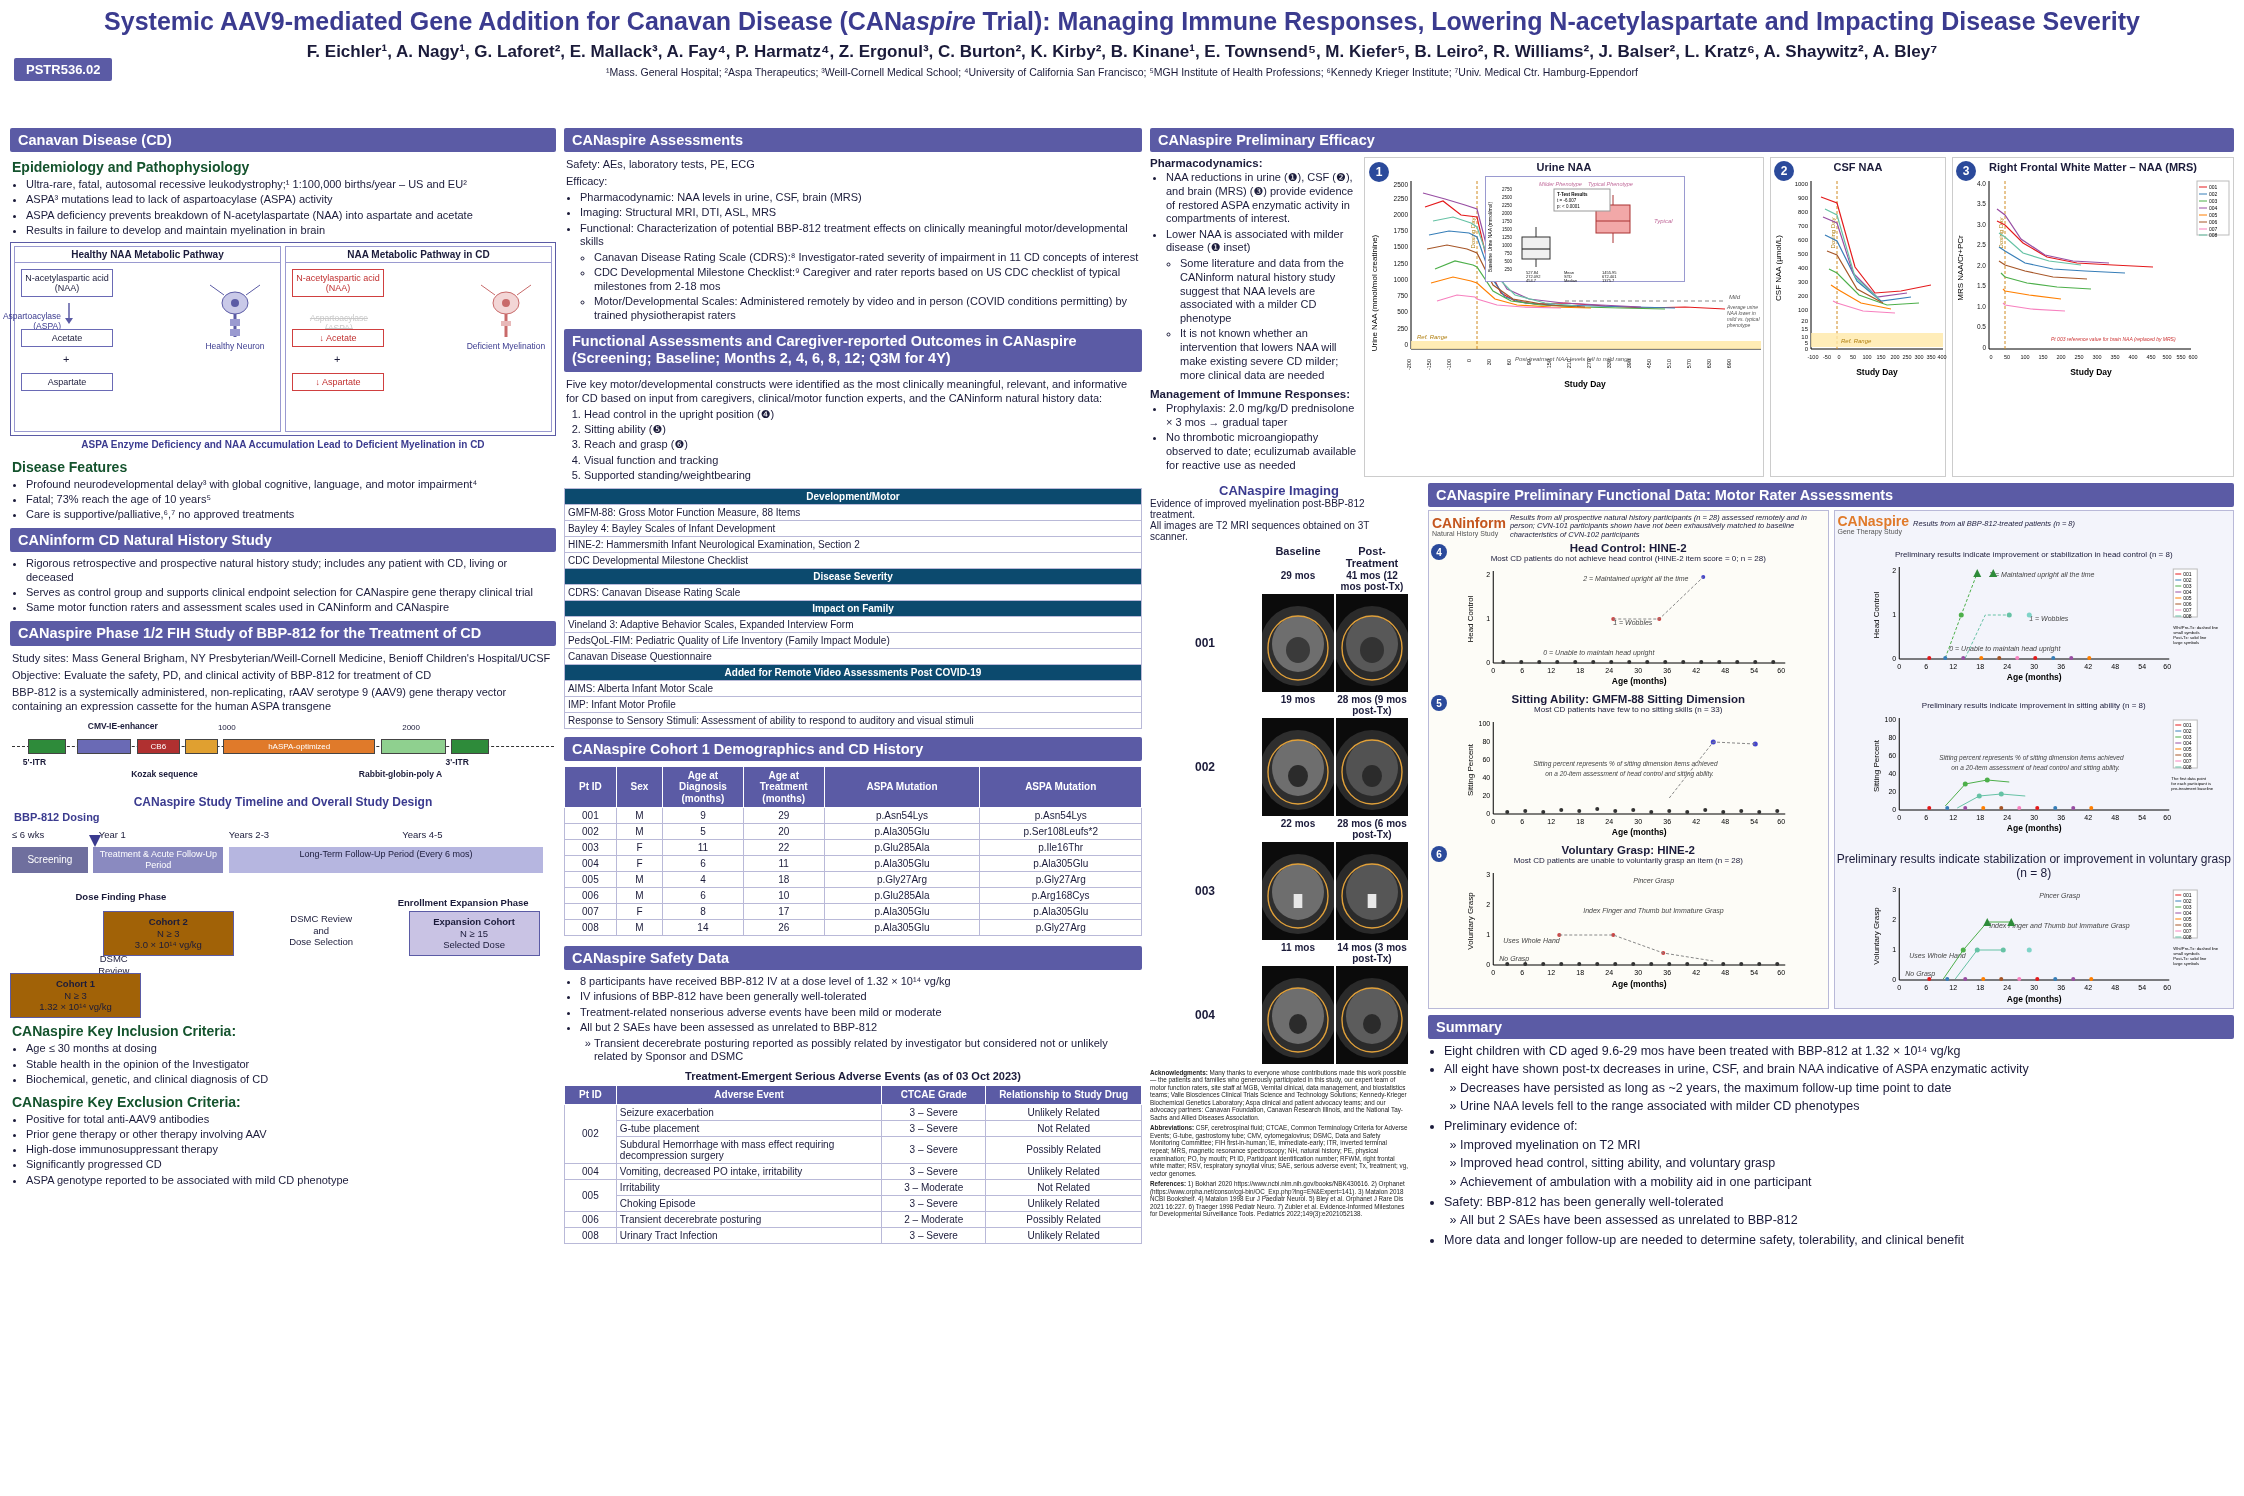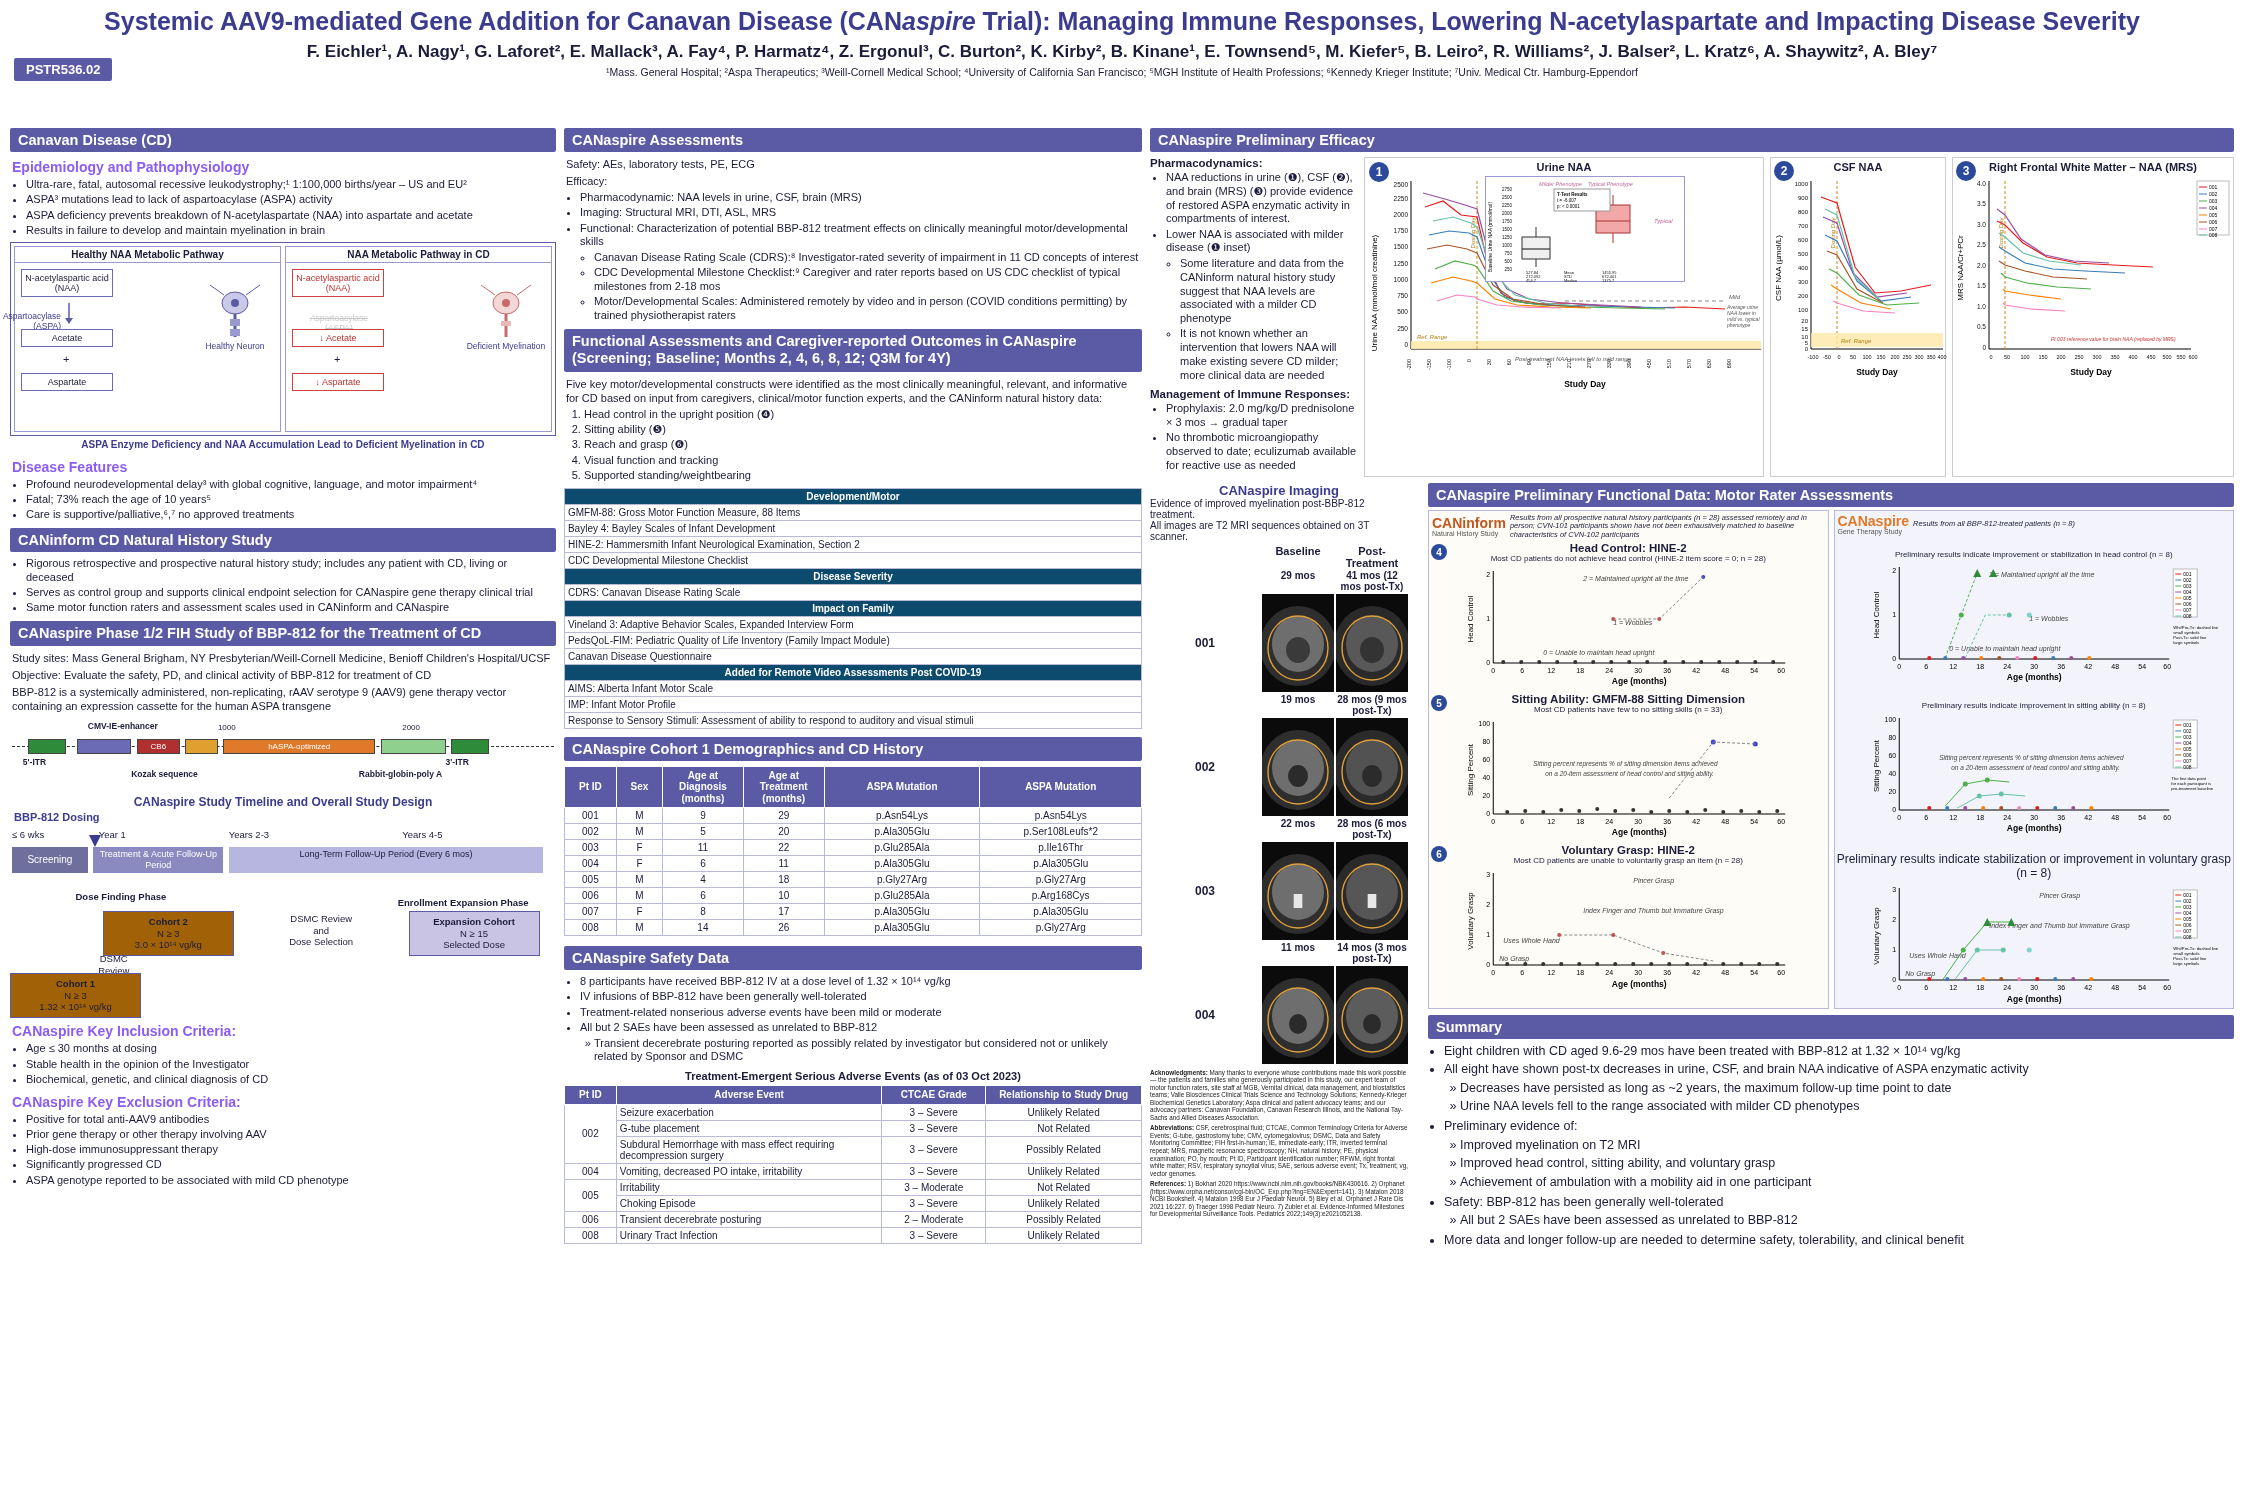--- a/index.html
+++ b/index.html
@@ -59,21 +59,21 @@
   .bar {
     background:#5b5ba5;
     color:#fff;
     font-weight:bold;
     font-size:14.5px;
     padding:4px 8px;
     margin-bottom:5px;
     border-radius:2px;
   }
   .bar.two { line-height:1.2; }
-  .sub-purple { color:#8b5cf6; font-weight:bold; font-size:14px; margin:7px 0 3px 2px; }
+  .sub-purple { color:#14532d; font-weight:bold; font-size:14px; margin:7px 0 3px 2px; }
   ul { margin:2px 0 4px 16px; padding:0; }
   li { margin:1.5px 0; line-height:1.25; }
   ul ul { margin-left:14px; }
   .body-txt { font-size:11px; line-height:1.28; margin:3px 2px; }
   .small { font-size:10px; }
 
   
   .path-wrap { display:flex; gap:4px; border:1px solid #5b5ba5; padding:3px; margin-top:4px; background:#fff; }
   .path-box { flex:1; border:1px solid #9a9ad0; }
   .path-hdr { text-align:center; font-size:10px; font-weight:bold; padding:2px; border-bottom:1px solid #9a9ad0; }

